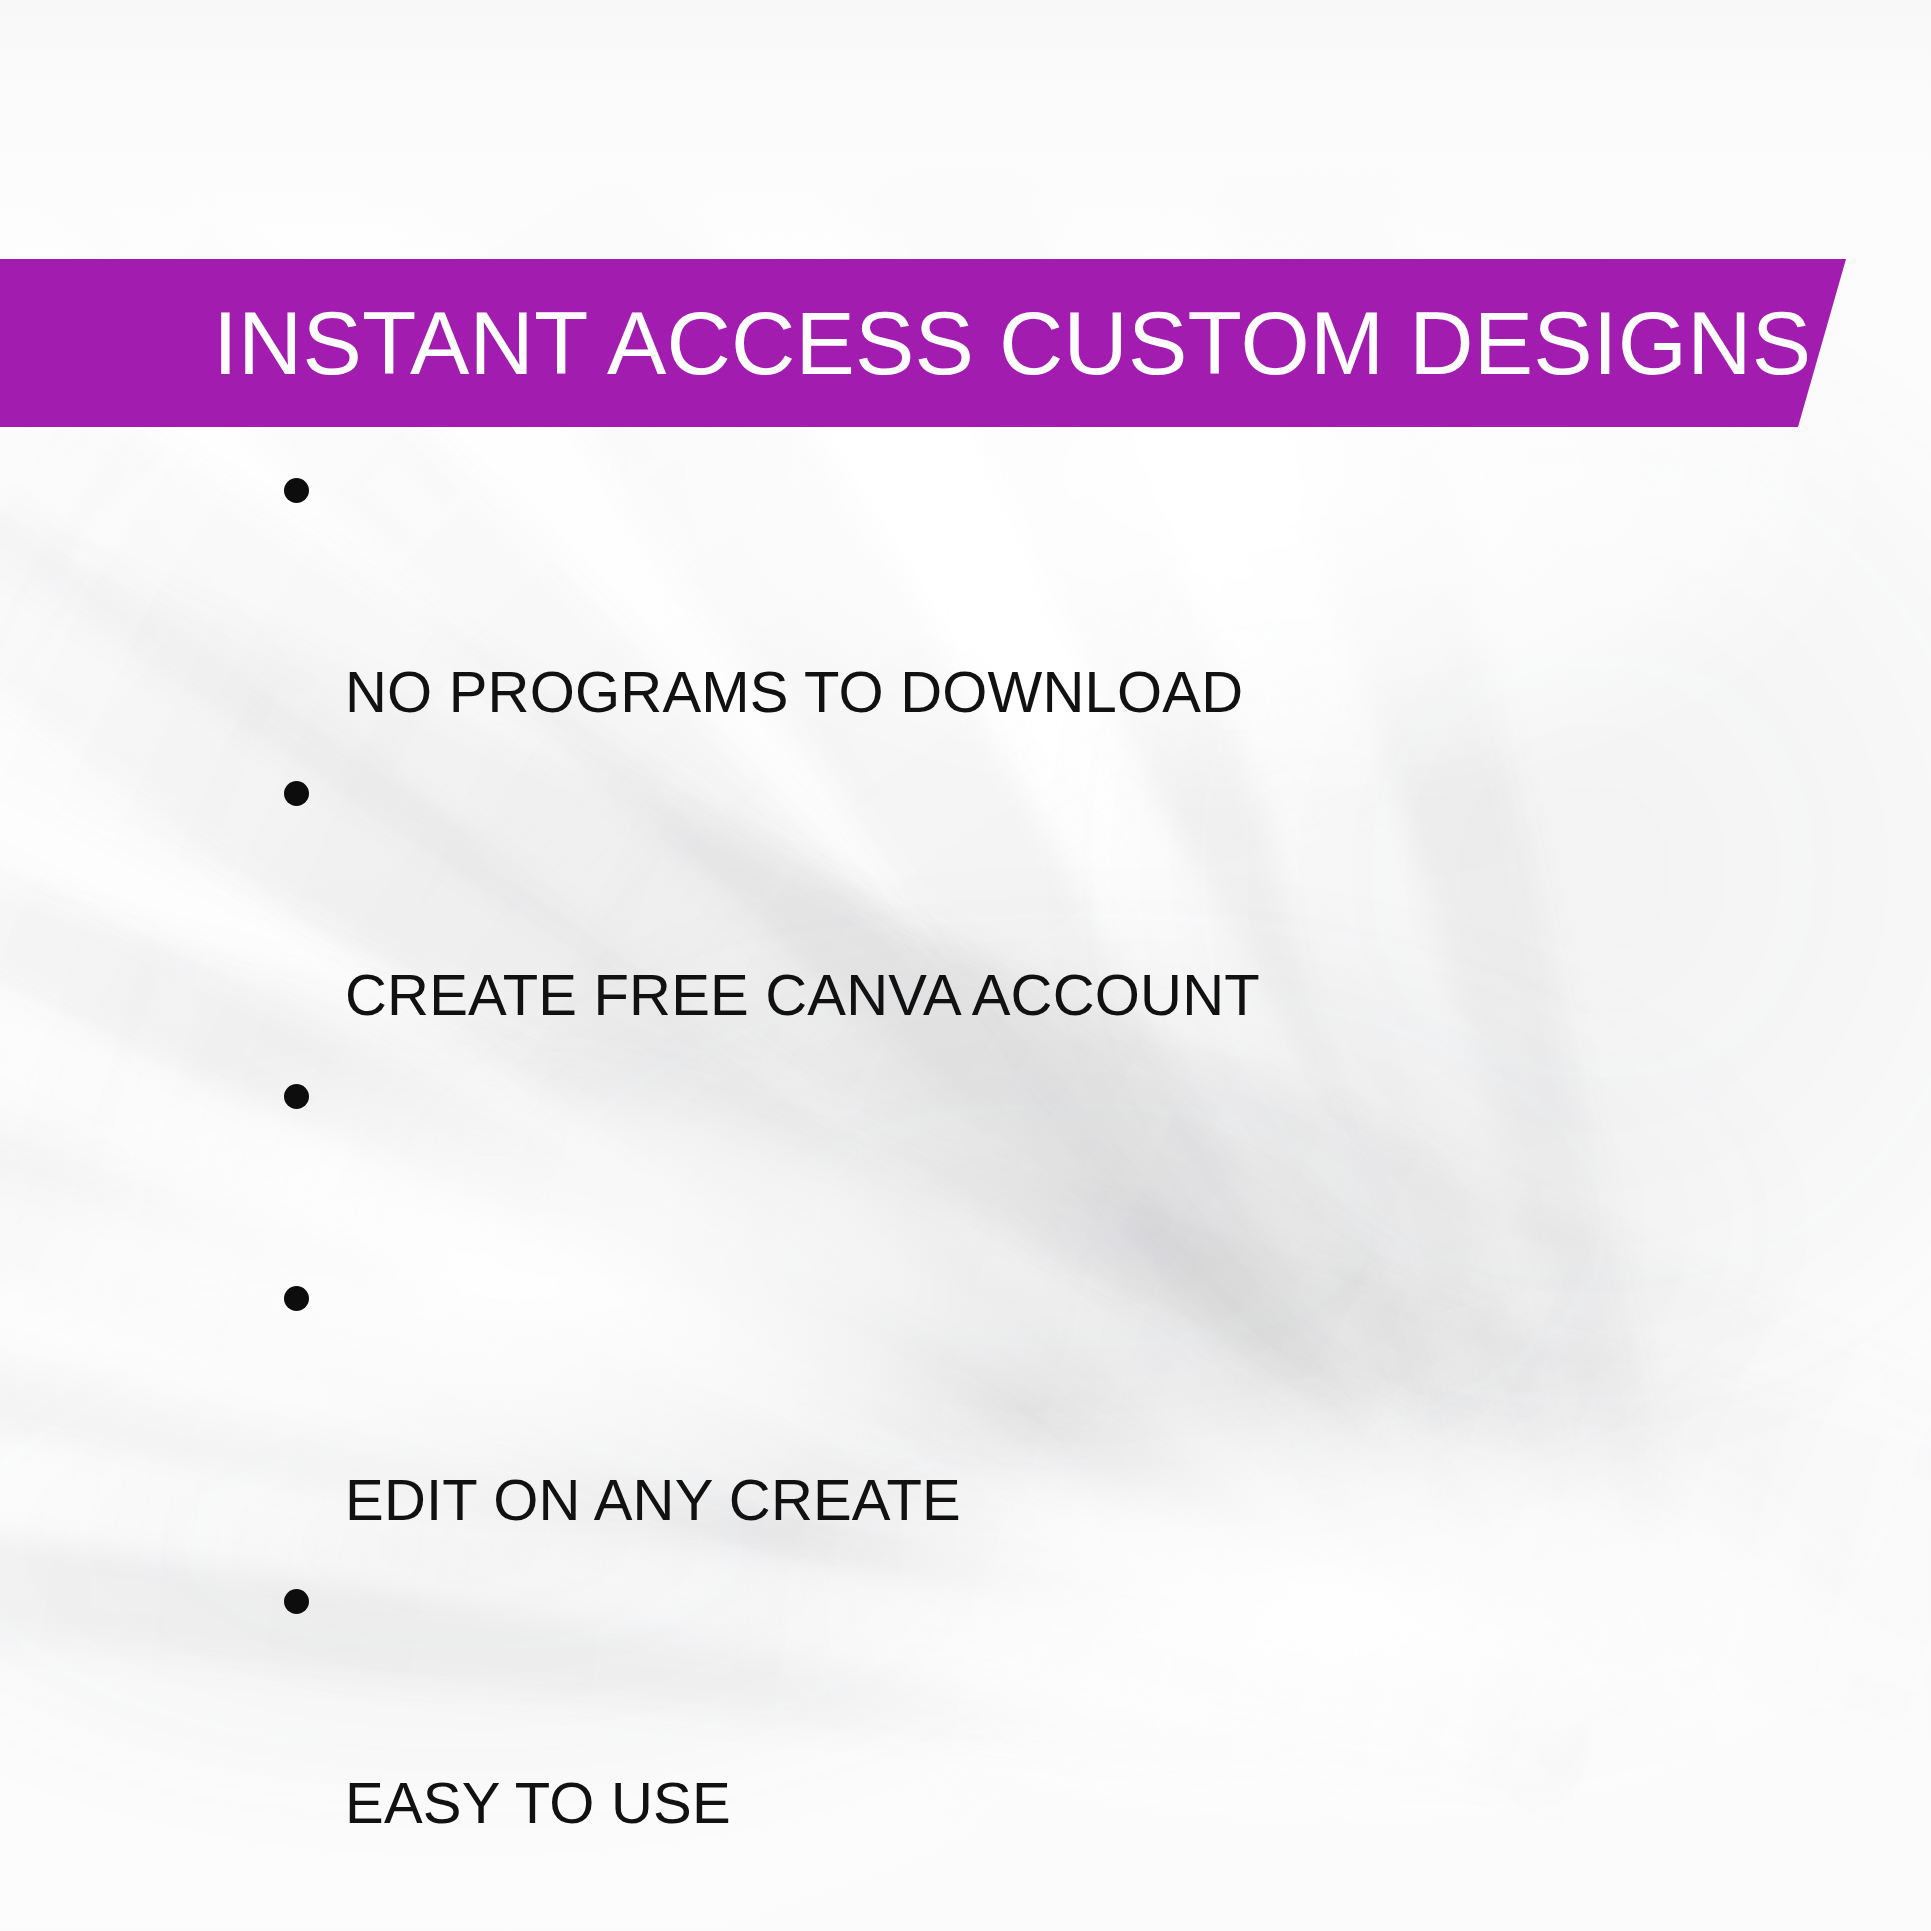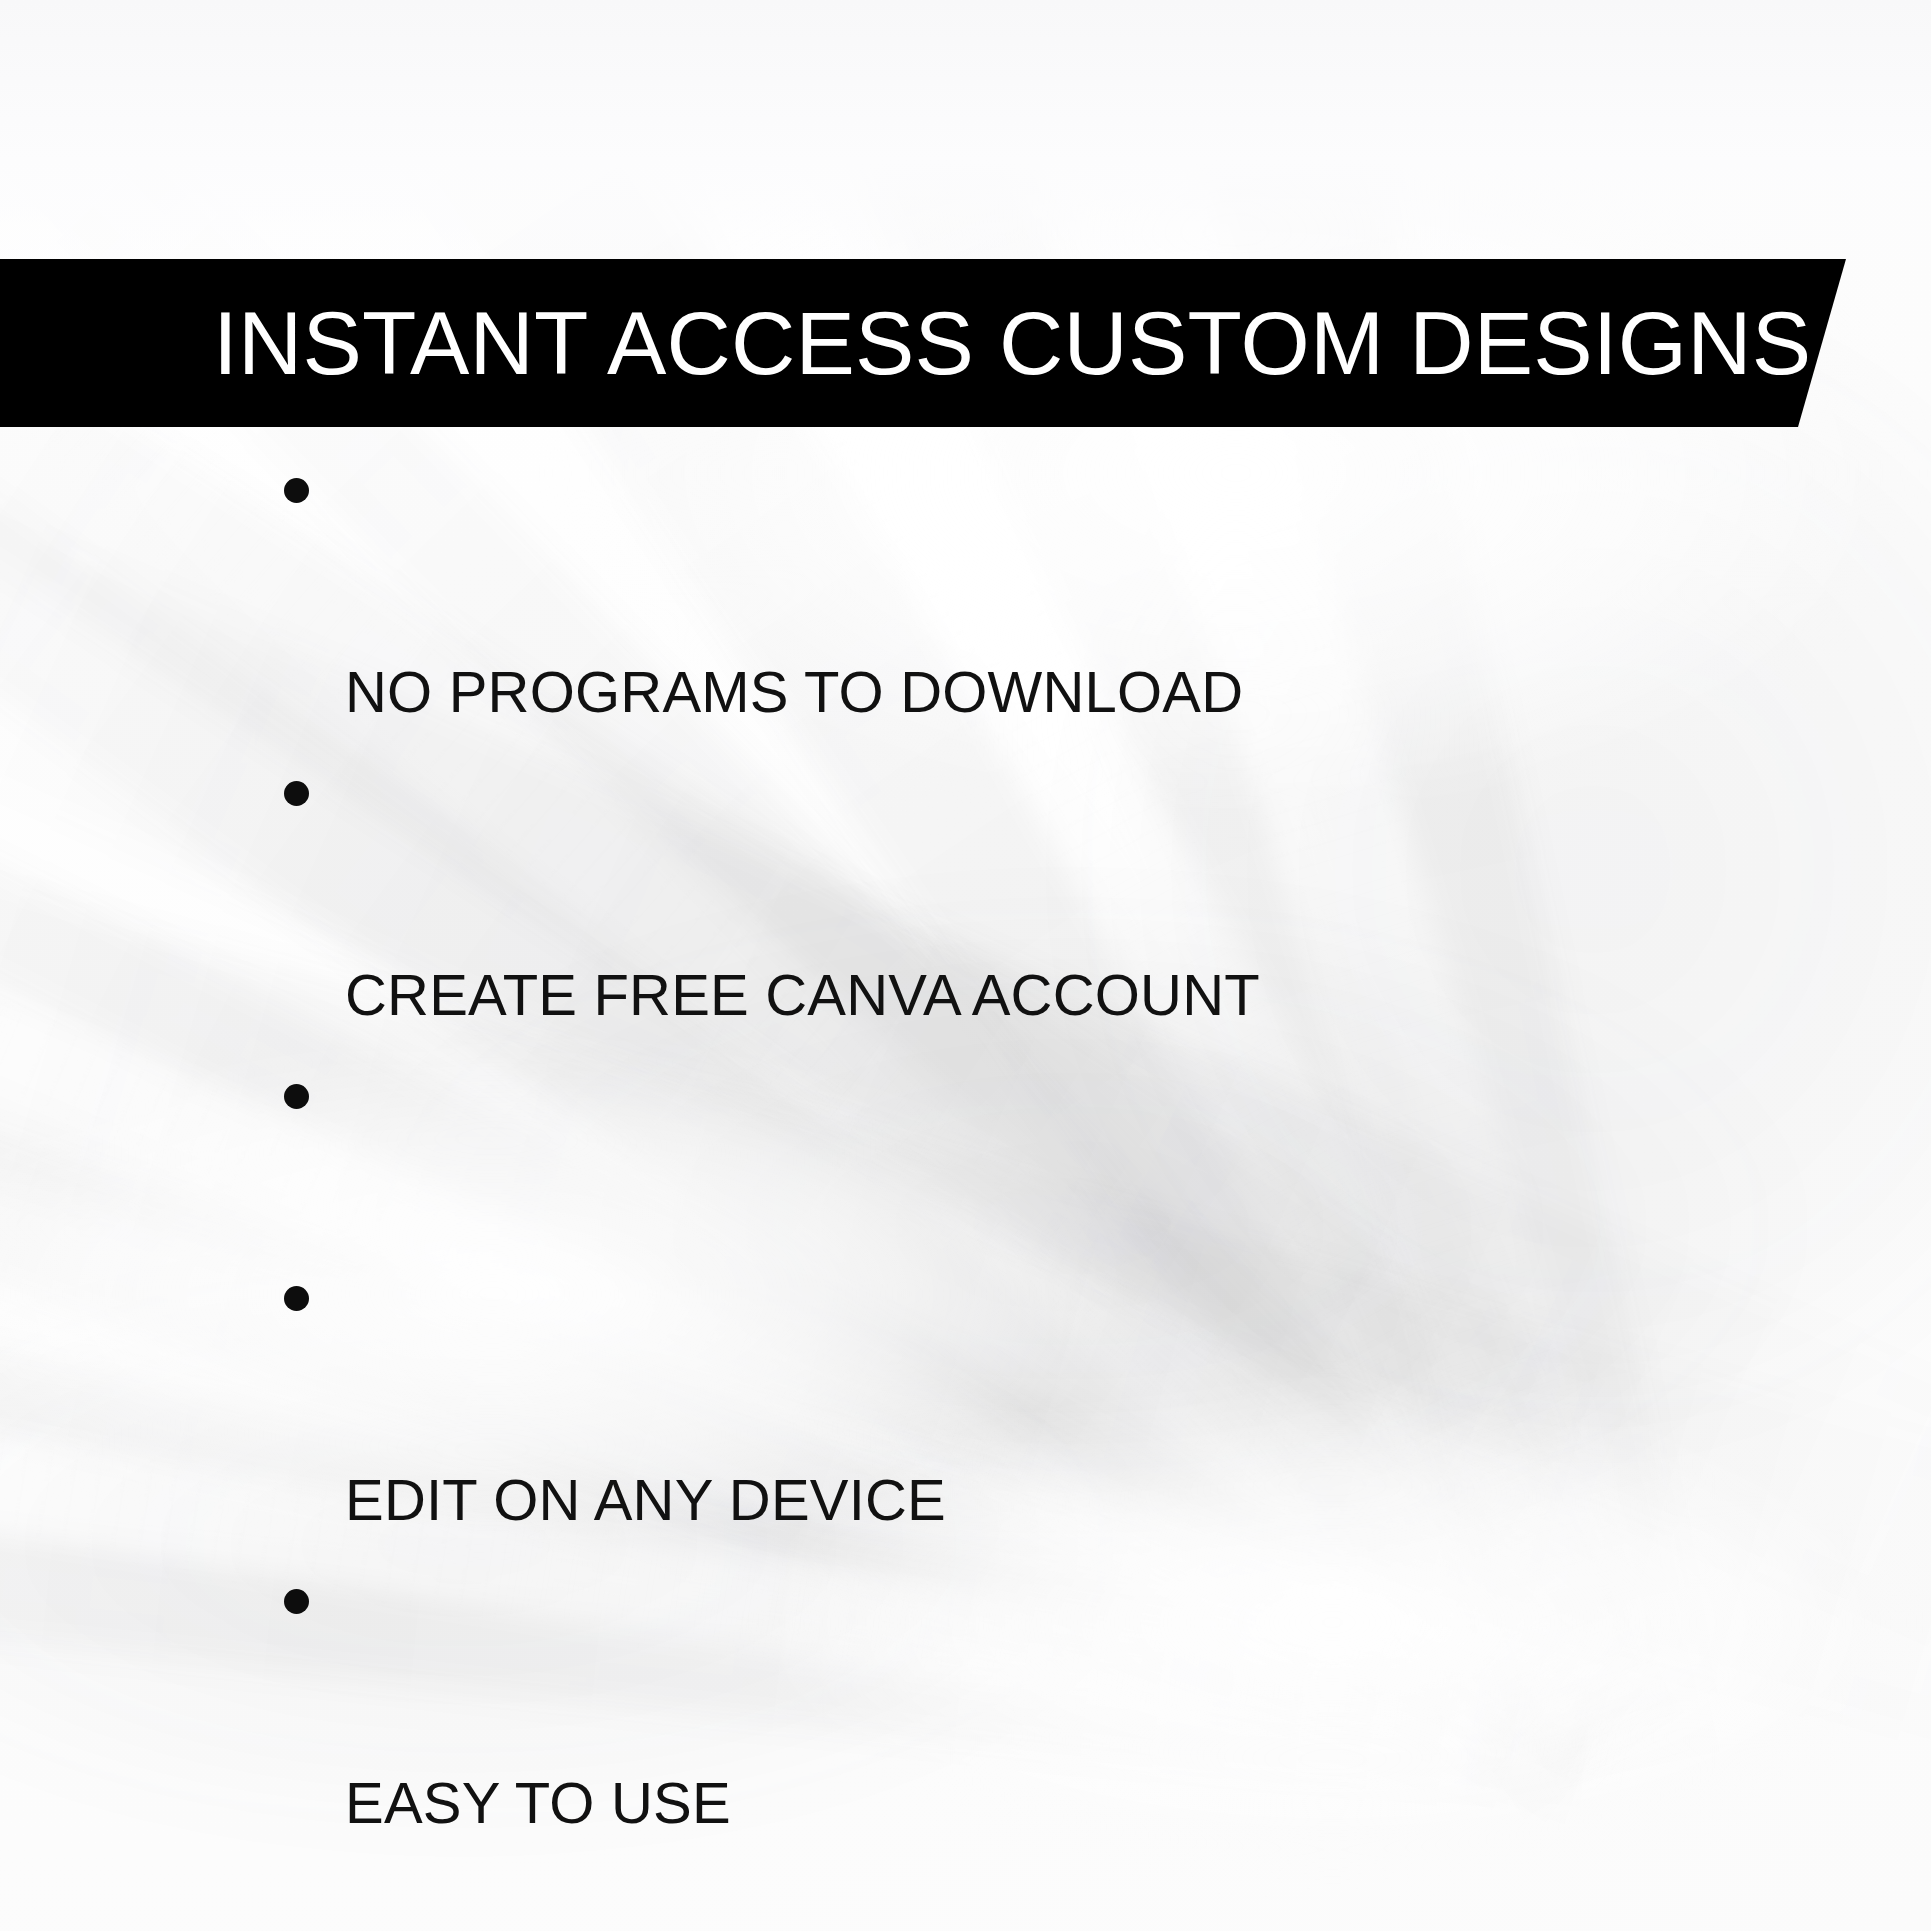--- a/index.html
+++ b/index.html
@@ -75,21 +75,21 @@
         rgba(255,255,255,0) 100%);
   }
 
   
   .banner {
     position: absolute;
     left: 0;
     top: 259px;
     width: 1854px;
     height: 168px;
-    background: #000000;
+    background: #a21caf;
     clip-path: polygon(0 0, 1846px 0, 1798px 100%, 0 100%);
   }
   .banner-title {
     position: absolute;
     left: 213px;
     top: 50%;
     transform: translateY(-50%);
     color: #ffffff;
     font-size: 89px;
     line-height: 1;
@@ -182,21 +182,21 @@
       <span class="dot"></span>
       <span>CREATE FREE CANVA ACCOUNT</span>
     </div>
 
     <div class="list-item">
       <span class="dot"></span>
     </div>
 
     <div class="list-item">
       <span class="dot"></span>
-      <span>EDIT ON ANY DEVICE</span>
+      <span>EDIT ON ANY CREATE</span>
     </div>
 
     <div class="list-item">
       <span class="dot"></span>
       <span>EASY TO USE</span>
     </div>
 
   </div>
 
 </div>

